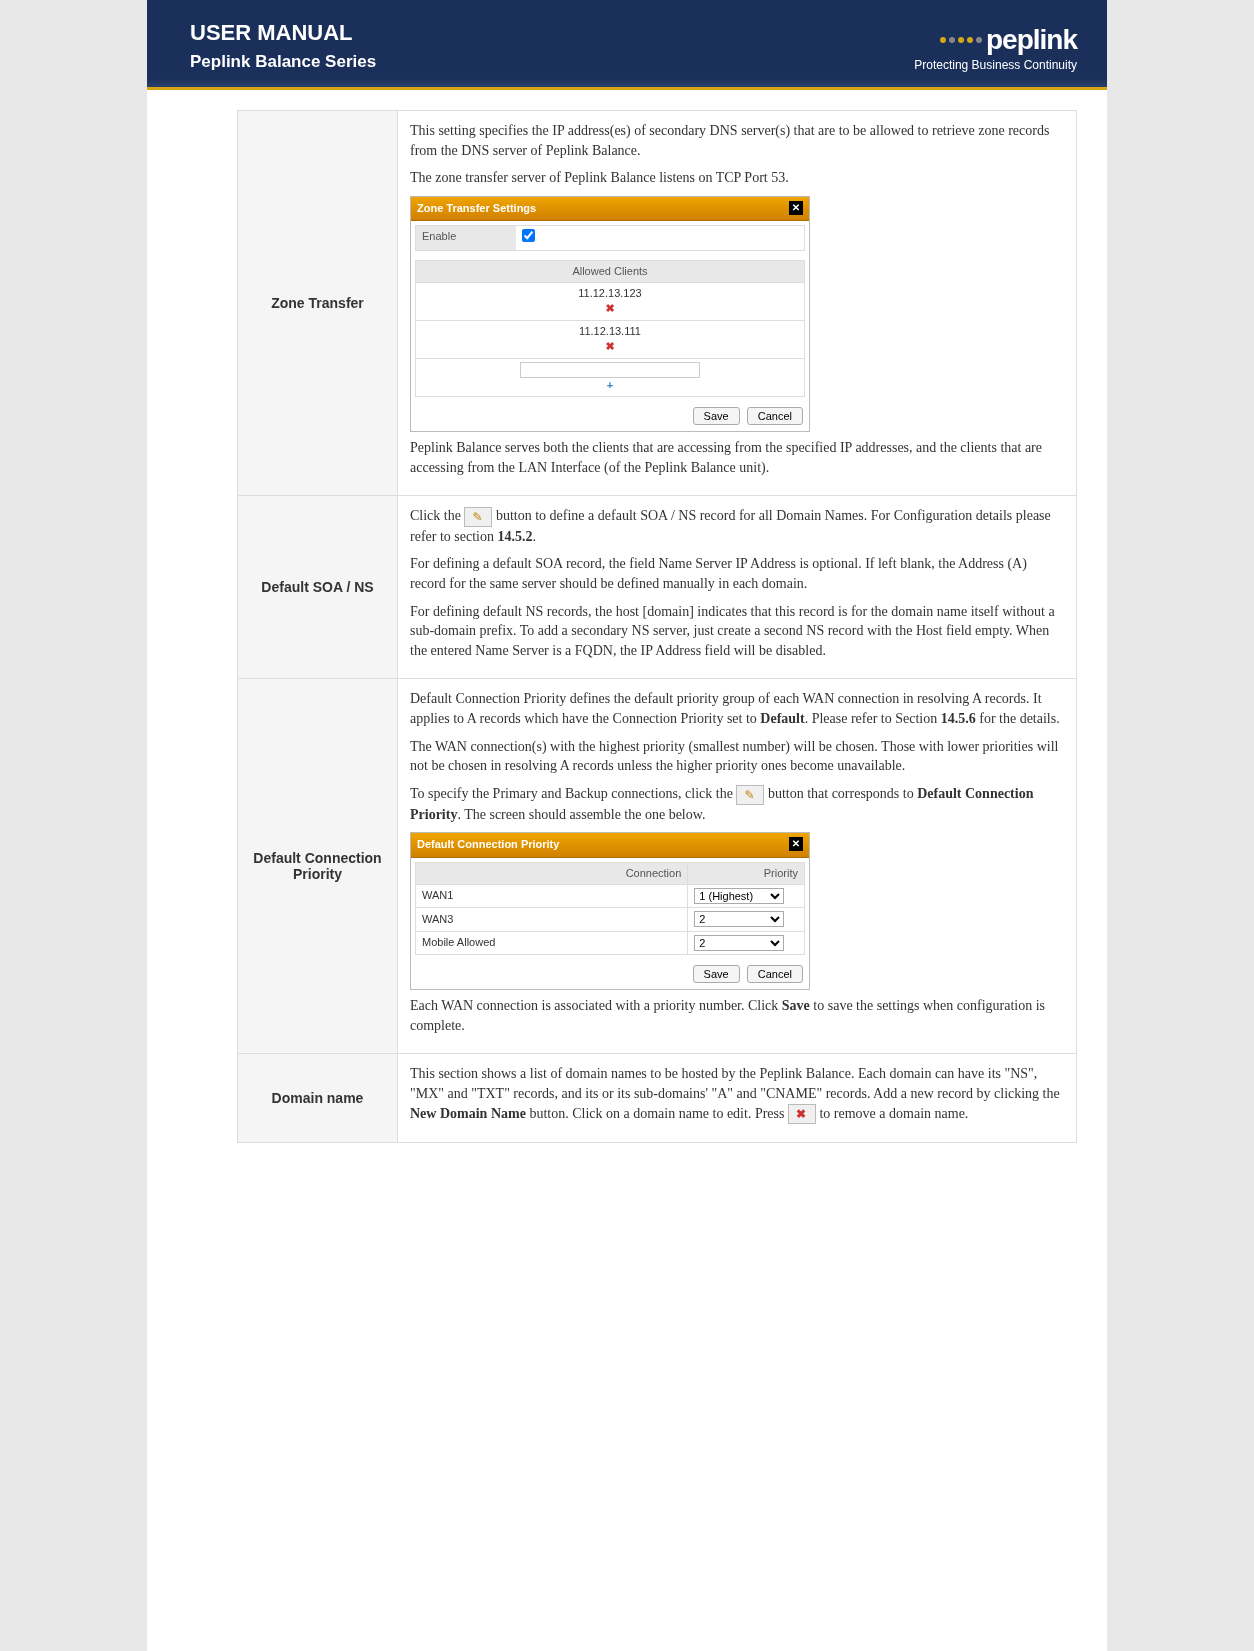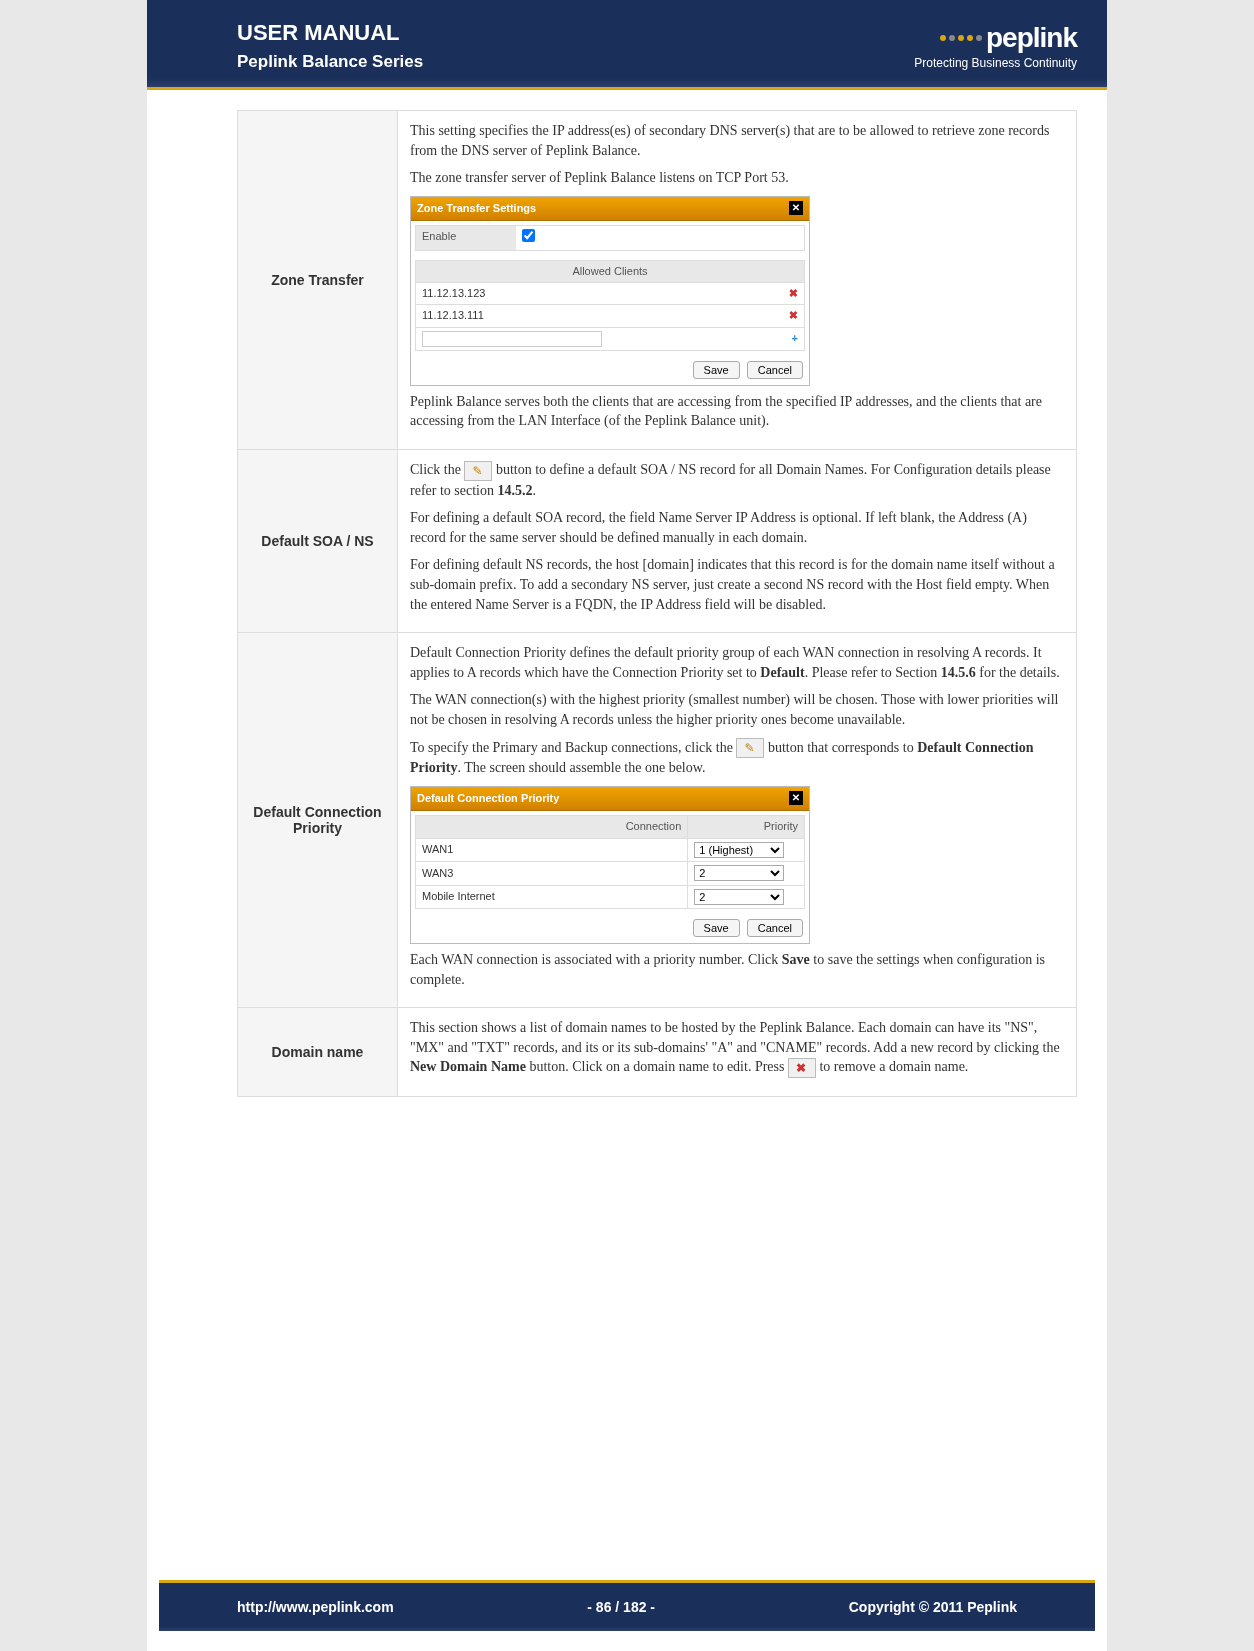--- a/index.html
+++ b/index.html
@@ -11,25 +11,25 @@
   }
   .page {
     width: 960px;
     margin: 0 auto;
     background: #fff;
     min-height: 1651px;
     position: relative;
   }
   .top-bar {
     background: linear-gradient(to bottom, #1a2f5a 0%, #1a2f5a 90%, #2a3f6a 100%);
-    padding: 20px 30px 15px 90px;
+    padding: 20px 30px 15px 43px;
     border-bottom: 3px solid #d6a614;
     display: flex;
     justify-content: space-between;
-    align-items: center;
+    align-items: flex-end;
   }
   .top-bar .titles { color: #fff; }
   .top-bar h1 { font-size: 22px; font-weight: bold; margin-bottom: 6px; }
   .top-bar h2 { font-size: 17px; font-weight: bold; }
   .brand { text-align: right; }
   .brand-logo {
     display: flex;
     align-items: center;
     justify-content: flex-end;
     gap: 4px;
@@ -160,20 +160,21 @@
     display: flex;
     justify-content: center;
   }
   .client-row {
     border: 1px solid #ddd;
     border-top: none;
     padding: 3px 6px;
     display: flex;
     justify-content: space-between;
     align-items: center;
+    flex-direction: column;
   }
   .client-row .rm { color: #cc3333; font-weight: bold; cursor: default; }
   .client-row .add { color: #3388cc; font-weight: bold; cursor: default; }
   .client-row input[type="text"] {
     border: 1px solid #ccc;
     font-size: 11px;
     width: 180px;
     height: 16px;
   }
   .dlg-btns {
@@ -340,21 +341,21 @@
                   </tr>
                   <tr>
                     <td>WAN1</td>
                     <td><select><option>1 (Highest)</option></select></td>
                   </tr>
                   <tr>
                     <td>WAN3</td>
                     <td><select><option>2</option></select></td>
                   </tr>
                   <tr>
-                    <td>Mobile Internet</td>
+                    <td>Mobile Allowed</td>
                     <td><select><option>2</option></select></td>
                   </tr>
                 </tbody>
                   </table>
               </div>
               <div class="dlg-btns">
                 <button>Save</button>
                 <button>Cancel</button>
               </div>
             </div>
@@ -372,18 +373,13 @@
               <span>This section shows a list of domain names to be hosted by the Peplink Balance.  Each domain can have its "NS", "MX" and "TXT" records, and its or its sub-domains' "A" and "CNAME" records. Add a new record by clicking the </span><strong>New Domain Name</strong><span> button. Click on a domain name to edit. Press </span>
               <span class="remove-icon"></span>
               <span> to remove a domain name.</span>
             </p>
           </td>
         </tr>
       </tbody>
     </table>
   </div>
 
-  <div class="footer-bar">
-    <span>http://www.peplink.com</span>
-    <span>- 86 / 182 -</span>
-    <span>Copyright © 2011 Peplink</span>
-  </div>
 </div>
 
 </body></html>

